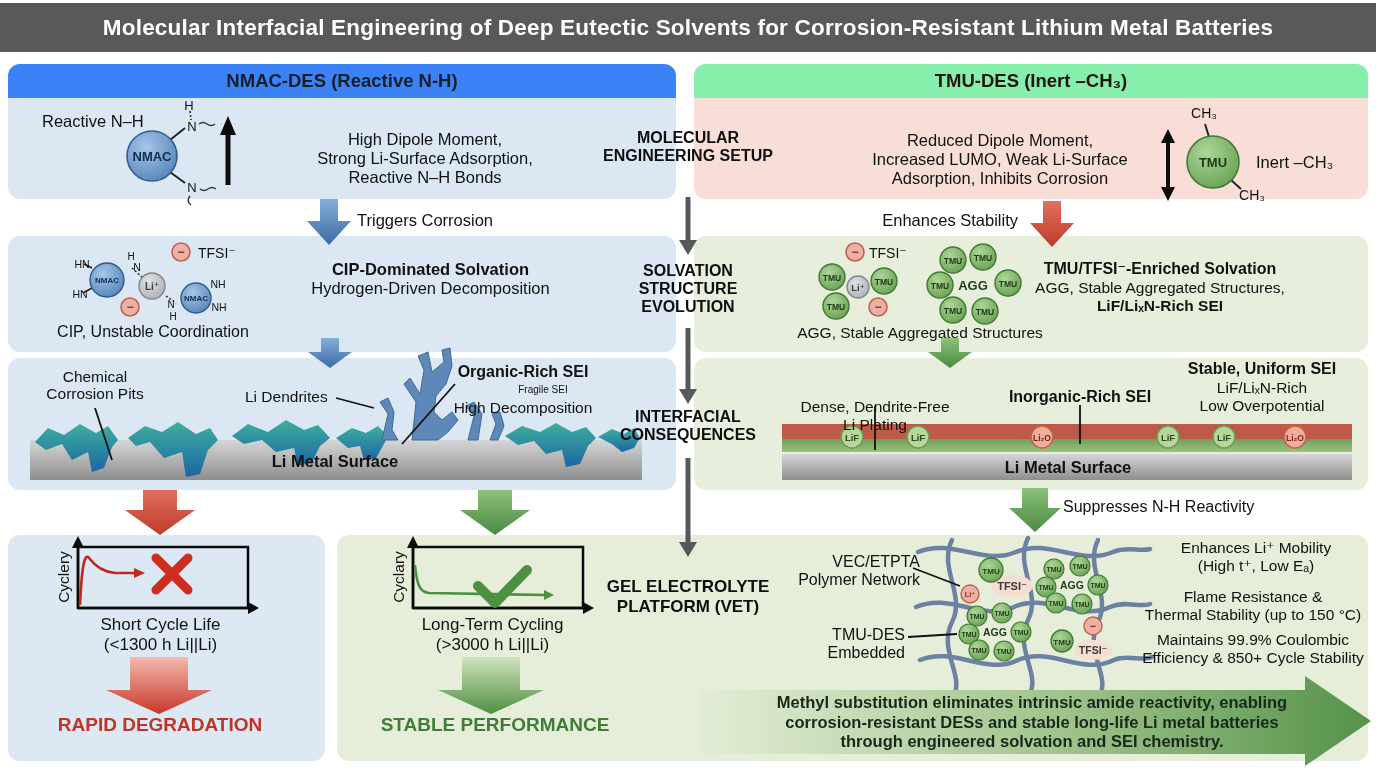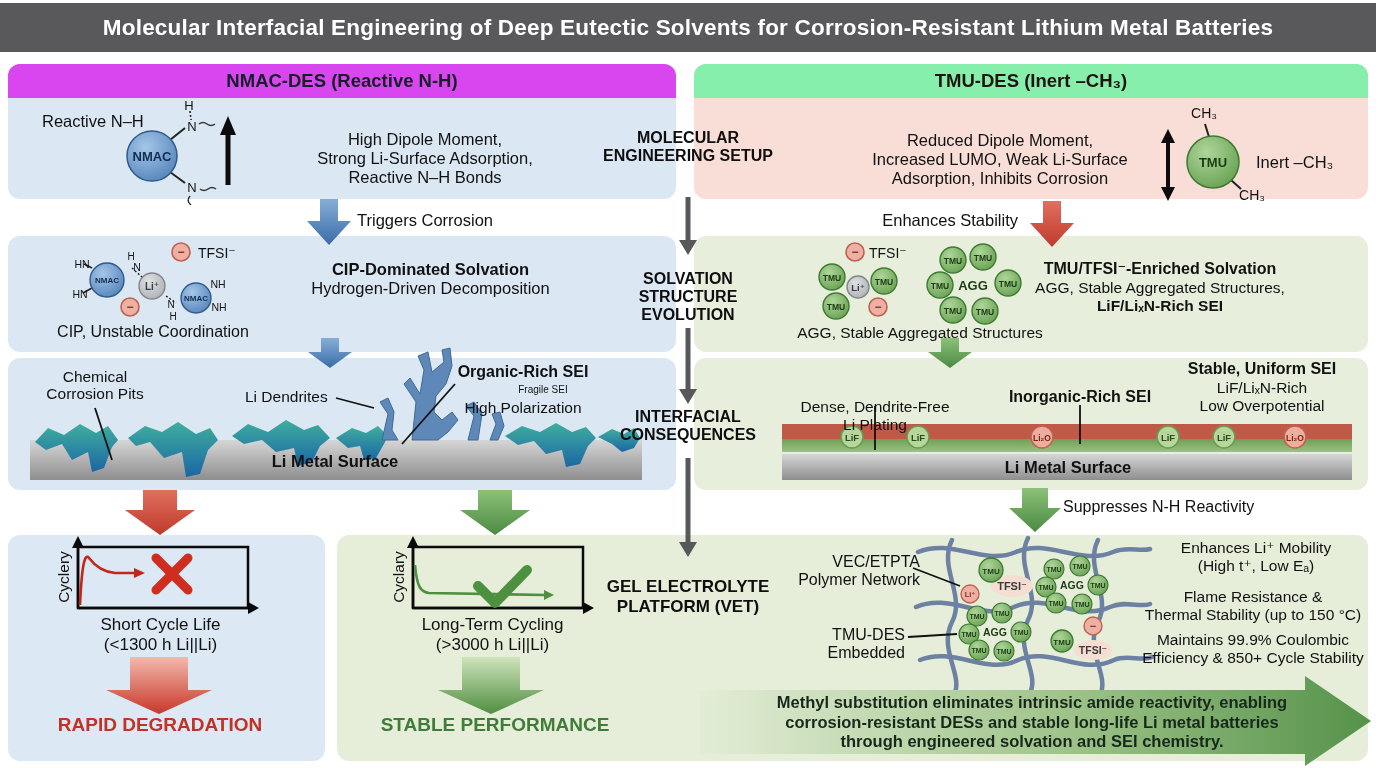--- a/index.html
+++ b/index.html
@@ -25,21 +25,21 @@
 </head>
 <body>
 
 <div id="canvas">
 
   <div id="titlebar">
     <div class="t">Molecular Interfacial Engineering of Deep Eutectic Solvents for Corrosion-Resistant Lithium Metal Batteries</div>
   </div>
 
   <div class="panel" style="left:8px;top:64px;width:668px;height:135px;background:#dbe8f4;"></div>
-  <div class="hdr" style="left:8px;top:64px;width:668px;height:34px;background:#d946ef;">
+  <div class="hdr" style="left:8px;top:64px;width:668px;height:34px;background:#3b82f6;">
       <span>NMAC-DES (Reactive N-H)</span>
     </div>
   <div class="panel" style="left:694px;top:64px;width:674px;height:135px;background:#f8ded7;"></div>
   <div class="hdr" style="left:694px;top:64px;width:674px;height:34px;background:#86efac;color:#1f1410;">
       <span>TMU-DES (Inert –CH₃)</span>
     </div>
 
   <div class="panel" style="left:8px;top:236px;width:668px;height:116px;background:#dbe8f4;"></div>
   <div class="panel" style="left:694px;top:236px;width:674px;height:116px;background:#e7efdc;"></div>
 
@@ -329,21 +329,21 @@
       <text x="1062" y="645" class="am" font-size="8" font-weight="bold" fill="#1b3a12">TMU</text>
       <circle cx="1093" cy="626" r="9" fill="#edb0a4" stroke="#c2604f" stroke-width="1.4"></circle>
       <text x="1093" y="630" class="am" font-size="11" font-weight="bold" fill="#8a2c1e">−</text>
       <text x="1093" y="654" class="am" font-size="10.5" font-weight="bold" fill="#3a3a3a">TFSI⁻</text>
     </g>
 
     <polygon points="700,690 1305,690 1305,676 1371,721 1305,766 1305,754 700,754" fill="url(#gBanner)"></polygon>
   </svg>
 
   <div class="flow" style="left:598px;top:129px;width:180px;">MOLECULAR ENGINEERING SETUP</div>
-  <div class="flow" style="left:598px;top:270px;width:180px;">SOLVATION STRUCTURE EVOLUTION</div>
+  <div class="flow" style="left:598px;top:262px;width:180px;">SOLVATION STRUCTURE EVOLUTION</div>
   <div class="flow" style="left:580px;top:408px;width:216px;">INTERFACIAL CONSEQUENCES</div>
   <div class="flow" style="left:575px;top:577px;width:226px;font-size:17px;line-height:20px;">GEL ELECTROLYTE PLATFORM (VET)</div>
 
   <div class="txt" style="left:42px;top:112px;font-size:16.5px;">Reactive N–H</div>
   <div class="txt ctr prel" style="left:295px;top:130px;width:260px;font-size:16.5px;line-height:19px;">High Dipole Moment,
 Strong Li-Surface Adsorption,
 Reactive N–H Bonds</div>
   <div class="txt ctr prel" style="left:870px;top:131px;width:260px;font-size:16.5px;line-height:19px;">Reduced Dipole Moment,
 Increased LUMO, Weak Li-Surface
 Adsorption, Inhibits Corrosion</div>
@@ -358,21 +358,21 @@
   <div class="txt ctr" style="left:790px;top:324px;width:260px;font-size:15.5px;">AGG, Stable Aggregated Structures</div>
   <div class="txt ctr b" style="left:1035px;top:260px;width:250px;font-size:16px;">TMU/TFSI⁻-Enriched Solvation</div>
   <div class="txt ctr" style="left:1035px;top:279px;width:250px;font-size:15.5px;">AGG, Stable Aggregated Structures,</div>
   <div class="txt ctr b" style="left:1035px;top:297px;width:250px;font-size:15.5px;">LiF/LiₓN-Rich SEI</div>
 
   <div class="txt ctr prel" style="left:30px;top:368px;width:130px;font-size:15.5px;line-height:17px;">Chemical
 Corrosion Pits</div>
   <div class="txt" style="left:245px;top:388px;font-size:15.5px;">Li Dendrites</div>
   <div class="txt ctr b" style="left:443px;top:363px;width:160px;font-size:16px;">Organic-Rich SEI</div>
   <div class="txt ctr" style="left:463px;top:381px;width:160px;font-size:10px;text-align:center;">Fragile SEI</div>
-  <div class="txt ctr" style="left:443px;top:399px;width:160px;font-size:15.5px;">High Polarization</div>
+  <div class="txt ctr" style="left:443px;top:399px;width:160px;font-size:15.5px;">High Decomposition</div>
   <div class="txt ctr b" style="left:235px;top:452px;width:200px;font-size:16.5px;">Li Metal Surface</div>
 
   <div class="txt ctr prel" style="left:785px;top:372px;width:180px;font-size:15.5px;line-height:17.5px;margin-top:26px;">Dense, Dendrite-Free
 Li Plating</div>
   <div class="txt ctr b" style="left:992px;top:388px;width:176px;font-size:16px;">Inorganic-Rich SEI</div>
   <div class="txt ctr b" style="left:1162px;top:360px;width:200px;font-size:16px;">Stable, Uniform SEI</div>
   <div class="txt ctr" style="left:1162px;top:379px;width:200px;font-size:15.5px;">LiF/LiₓN-Rich</div>
   <div class="txt ctr" style="left:1162px;top:397px;width:200px;font-size:15.5px;">Low Overpotential</div>
   <div class="txt ctr b" style="left:938px;top:458px;width:260px;font-size:16.5px;">Li Metal Surface</div>
 

